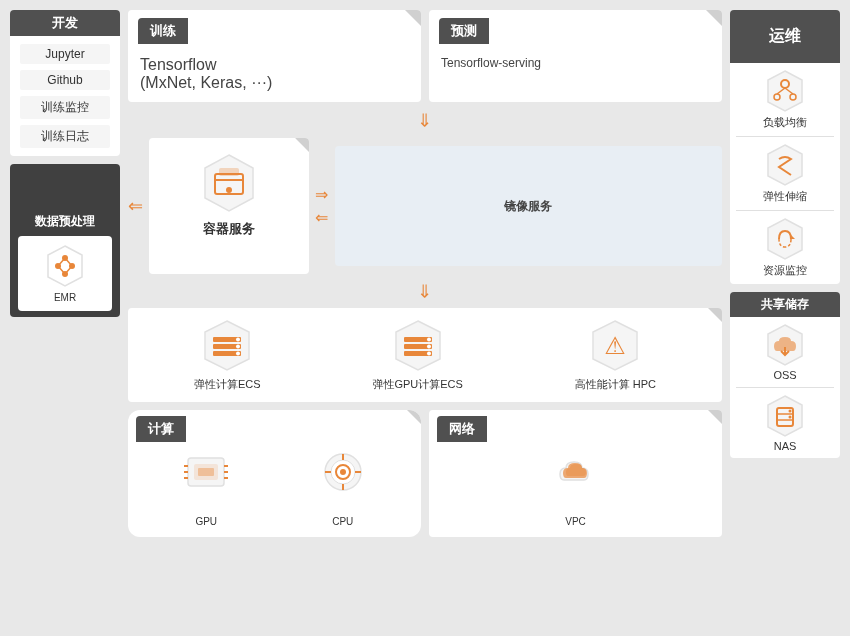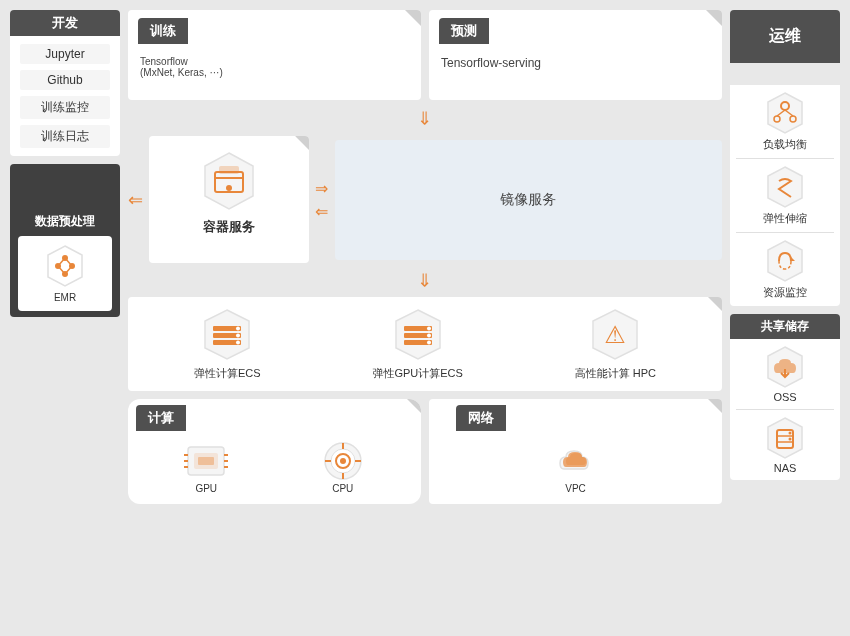--- a/index.html
+++ b/index.html
@@ -180,21 +180,21 @@
 
     .rongqi-card {
       width: 160px;
       background: white;
       border-radius: 4px;
       position: relative;
       overflow: hidden;
       display: flex;
       flex-direction: column;
       align-items: center;
-      padding-bottom: 19px;
+      padding-bottom: 28px;
     }
     .rongqi-card::after {
       content: '';
       position: absolute;
       top: 0;
       right: 0;
       width: 14px;
       height: 14px;
       background: #d0d0d0;
       clip-path: polygon(0 0, 100% 0, 100% 100%);
@@ -273,21 +273,21 @@
       height: 14px;
       background: #d0d0d0;
       clip-path: polygon(0 0, 100% 0, 100% 100%);
     }
 
     
     .icon-container {
       display: flex;
       flex-direction: column;
       align-items: center;
-      gap: 0;
+      gap: 22px;
     }
     .icon-label {
       font-size: 11px;
       color: #333;
       text-align: center;
     }
     .icon-label-bold {
       font-size: 10px;
       color: #333;
       text-align: center;
@@ -304,21 +304,20 @@
       font-weight: bold;
       padding: 16px;
     }
     .yunwei-items {
       background: white;
       border-radius: 0 0 4px 4px;
       padding: 6px;
       display: flex;
       flex-direction: column;
       gap: 4px;
-      margin-top: 22px;
     }
     .yunwei-item {
       display: flex;
       flex-direction: column;
       align-items: center;
       gap: 2px;
     }
 
     .gongjiao-section {
       background: #505050;
@@ -409,21 +408,21 @@
   <div class="center-col">
 
     <div class="center-top">
 
       <div class="xunlian-card">
         <div style="display:flex; align-items:flex-start; padding:8px 10px; gap:4px;">
           <div class="card-title-tab">
             <span>训练</span>
           </div>
         </div>
-        <div style="padding:4px 12px 10px 12px; font-size:10px; color:#444;">
+        <div style="padding:4px 12px 10px 12px; font-size:16px; color:#444;">
           Tensorflow<br>(MxNet, Keras, ···)
         </div>
       </div>
 
       <div class="yuce-card">
         <div style="display:flex; align-items:flex-start; padding:8px 10px;">
           <div class="card-title-tab">
             <span>预测</span>
           </div>
         </div>
@@ -461,21 +460,21 @@
           </div>
         </div>
       </div>
 
       <div style="display:flex; flex-direction:column; gap:4px; align-items:center;">
         <span style="font-size:16px; color:#e8873a;">⇒</span>
         <span style="font-size:16px; color:#e8873a;">⇐</span>
       </div>
 
       <div class="jingxiang-card">
-        <div style="text-align:center; font-size:14px; font-weight:normal; color:#444; padding:20px;">
+        <div style="text-align:center; font-size:12px; font-weight:bold; color:#444; padding:20px;">
           <span>镜像服务</span>
         </div>
       </div>
     </div>
 
     <div style="display:flex; justify-content:center; align-items:center; height:18px; flex-shrink:0;">
       <span style="font-size:18px; color:#e8873a; transform:rotate(90deg);">⇒</span>
     </div>
 
     <div class="center-compute">
@@ -558,21 +557,21 @@
               <line x1="22" y1="34" x2="22" y2="40" stroke="#e8873a" stroke-width="2"></line>
               <line x1="4" y1="22" x2="10" y2="22" stroke="#e8873a" stroke-width="2"></line>
               <line x1="34" y1="22" x2="40" y2="22" stroke="#e8873a" stroke-width="2"></line>
             </svg>
             <div class="icon-label-bold">CPU</div>
           </div>
         </div>
       </div>
 
       <div class="wangluo-card">
-        <div style="display:flex; align-items:flex-start; padding:6px 8px 0 8px;margin-left:19px;">
+        <div style="display:flex; align-items:flex-start; padding:6px 8px 0 8px;">
           <div class="card-title-tab">
             <span>网络</span>
           </div>
         </div>
         <div style="display:flex; flex-direction:row; justify-content:center; padding:8px 10px 10px 10px;">
 
           <div class="icon-container">
             <svg width="44" height="44" viewBox="0 0 44 44">
 
               <path d="M10,30 Q6,30 6,24 Q6,18 12,18 Q12,12 20,12 Q28,12 28,18 Q34,18 34,24 Q34,30 30,30 Z" fill="#f5f5f5" stroke="#e0e0e0" stroke-width="1.5"></path>

